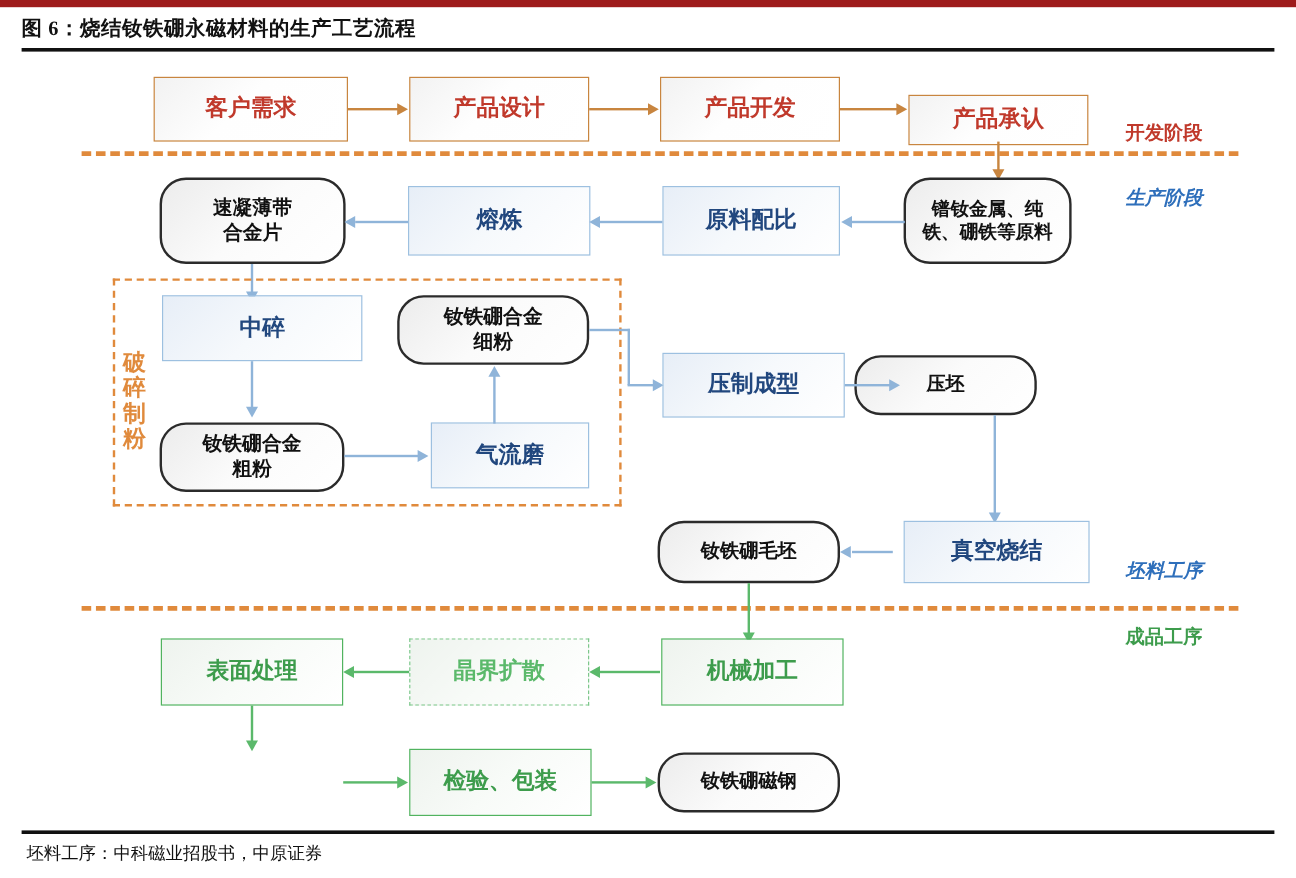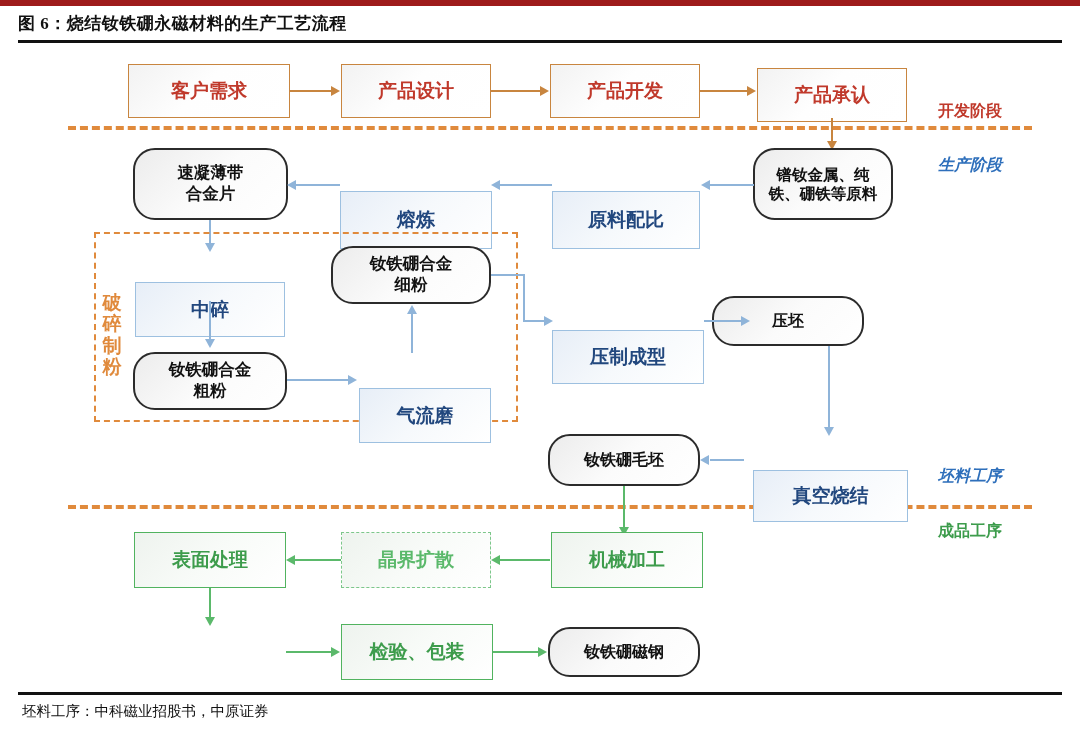--- a/index.html
+++ b/index.html
@@ -29,21 +29,21 @@
   .node span{display:block;}
 
   
   .n-orange{border:1.6px solid #c8853f;
             background:linear-gradient(135deg,#f2f2f2 0%,#fefefe 45%,#ffffff 100%);
             color:#c0392b;font-weight:bold;font-size:19px;}
 
   
   .n-blue{border:1.4px solid #9dc0e0;
           background:linear-gradient(135deg,#e7eef7 0%,#f6f9fc 50%,#ffffff 100%);
-          color:#21477e;font-weight:bold;font-size:19px;margin-top:36px;}
+          color:#21477e;font-weight:bold;font-size:19px;}
 
   
   .n-pill{border:2px solid #2b2b2b;border-radius:22px;
           background:linear-gradient(135deg,#ececec 0%,#fbfbfb 50%,#ffffff 100%);
           color:#111;font-weight:bold;font-size:16px;}
 
   
   .n-green{border:1.5px solid #51b35f;
            background:linear-gradient(135deg,#eef3ee 0%,#f8fbf8 50%,#ffffff 100%);
            color:#3d9c4c;font-weight:bold;font-size:19px;}
@@ -98,21 +98,21 @@
 
   <div class="node n-orange" style="left:128px;top:64px;width:162px;height:54px;">
     <span>客户需求</span>
   </div>
   <div class="node n-orange" style="left:341px;top:64px;width:150px;height:54px;">
     <span>产品设计</span>
   </div>
   <div class="node n-orange" style="left:550px;top:64px;width:150px;height:54px;">
     <span>产品开发</span>
   </div>
-  <div class="node n-orange" style="left:757px;top:68px;width:150px;height:54px;">
+  <div class="node n-orange" style="left:757px;top:79px;width:150px;height:42px;">
     <span>产品承认</span>
   </div>
 
   <div class="ln ln-h ln-orange" style="left:290px;top:90px;width:42px;"></div>
   <div class="arw arw-r or" style="left:331px;top:86px;"></div>
 
   <div class="ln ln-h ln-orange" style="left:491px;top:90px;width:50px;"></div>
   <div class="arw arw-r or" style="left:540px;top:86px;"></div>
 
   <div class="ln ln-h ln-orange" style="left:700px;top:90px;width:48px;"></div>
@@ -147,21 +147,21 @@
 
   <div class="ln ln-h" style="left:296px;top:184px;width:44px;"></div>
   <div class="arw arw-l" style="left:287px;top:180px;"></div>
 
   <div class="ln ln-v" style="left:209px;top:220px;width:2px;height:26px;"></div>
   <div class="arw arw-d" style="left:205px;top:243px;"></div>
 
   <div class="group-dash" style="left:94px;top:232px;width:424px;height:190px;"></div>
   <div class="group-label" style="left:101px;top:292px;">破<br>碎<br>制<br>粉</div>
 
-  <div class="node n-blue" style="left:135px;top:246px;width:150px;height:55px;">
+  <div class="node n-blue" style="left:135px;top:246px;width:167px;height:55px;">
     <span>中碎</span>
   </div>
 
   <div class="node n-pill fs-mid" style="left:133px;top:352px;width:154px;height:58px;flex-direction:column;">
     <span>钕铁硼合金</span>
     <span>粗粉</span>
   </div>
 
   <div class="node n-blue" style="left:359px;top:352px;width:132px;height:55px;">
     <span>气流磨</span>

